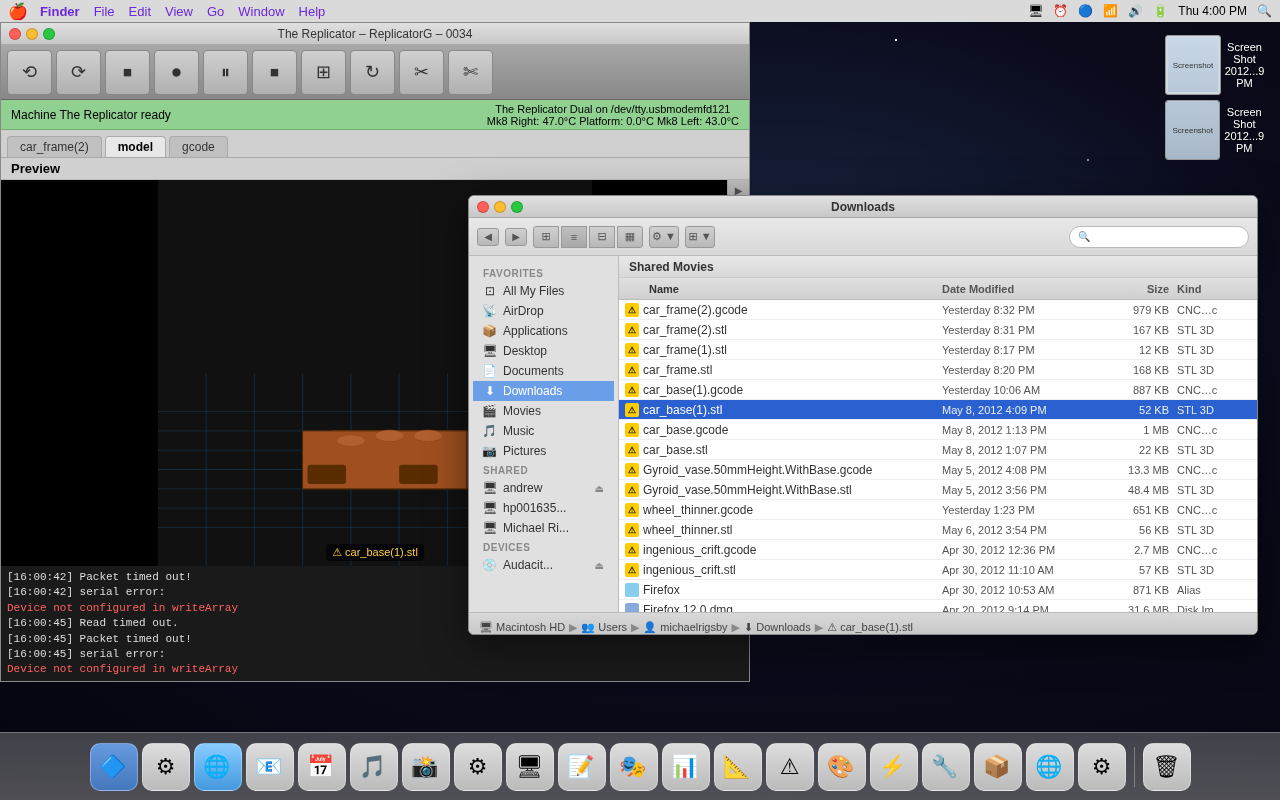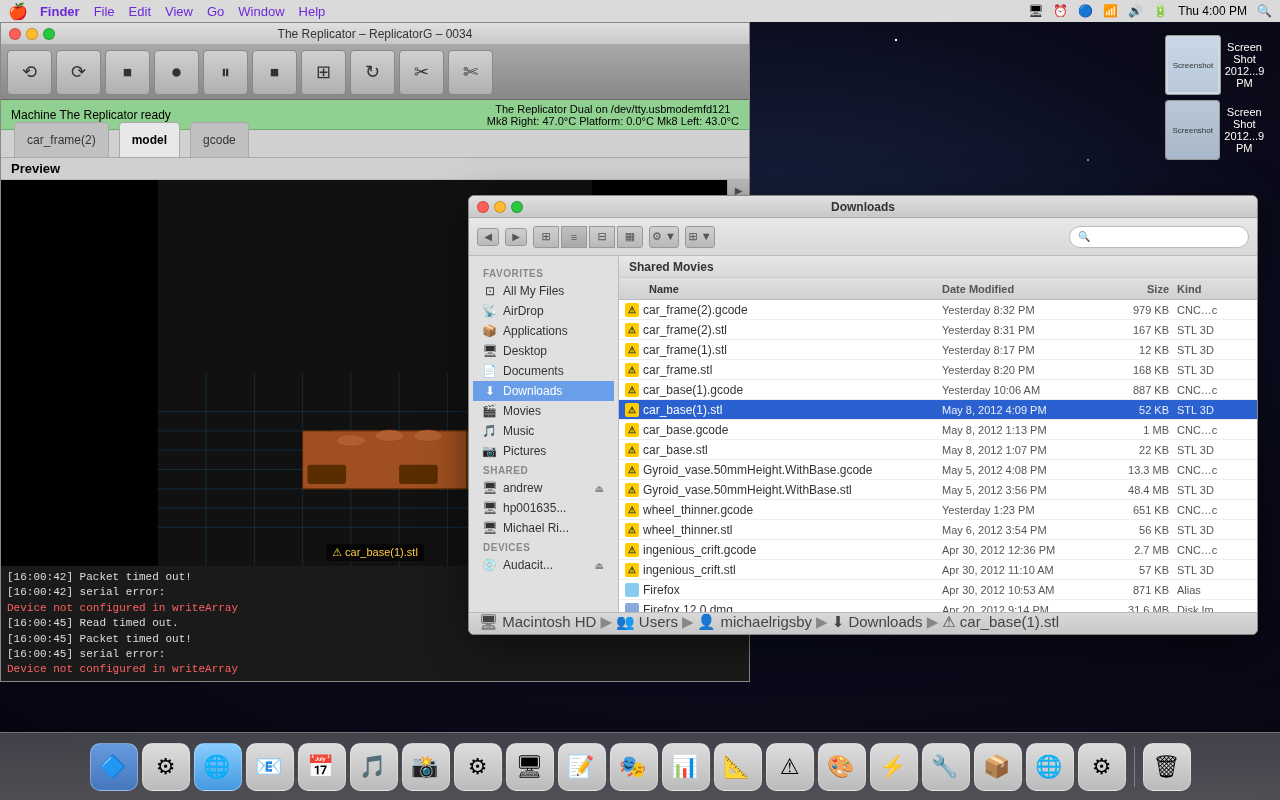--- a/index.html
+++ b/index.html
@@ -191,30 +191,29 @@
     
     .tab-bar {
       height: 28px;
       background: #d0d0d0;
       display: flex;
       align-items: flex-end;
       padding: 0 6px;
       border-bottom: 1px solid #aaa;
     }
     .tab {
-      padding: 10px 12px;
+      padding: 3px 12px;
       font-size: 12px;
       background: #c0c0c0;
       border: 1px solid #aaa;
       border-bottom: none;
       border-radius: 4px 4px 0 0;
       margin-right: 3px;
       cursor: pointer;
       color: #333;
-      margin-left: 7px;
     }
     .tab.active {
       background: #e8e8e8;
       font-weight: 600;
       color: #000;
     }
 
     
     .main-content {
       flex: 1;
@@ -500,23 +499,23 @@
       flex-shrink: 0;
     }
     .file-name-text { overflow: hidden; text-overflow: ellipsis; white-space: nowrap; }
 
     
     .finder-breadcrumb {
       height: 22px;
       background: linear-gradient(to bottom, #d8d8d8, #c8c8c8);
       border-top: 1px solid #bbb;
       display: flex;
-      align-items: flex-start;
+      align-items: flex-end;
       padding: 0 10px;
-      font-size: 15px;
+      font-size: 11px;
       color: #444;
       gap: 4px;
     }
     .breadcrumb-sep { color: #888; }
 
     
     .dock {
       position: absolute;
       bottom: 0;
       left: 0;

